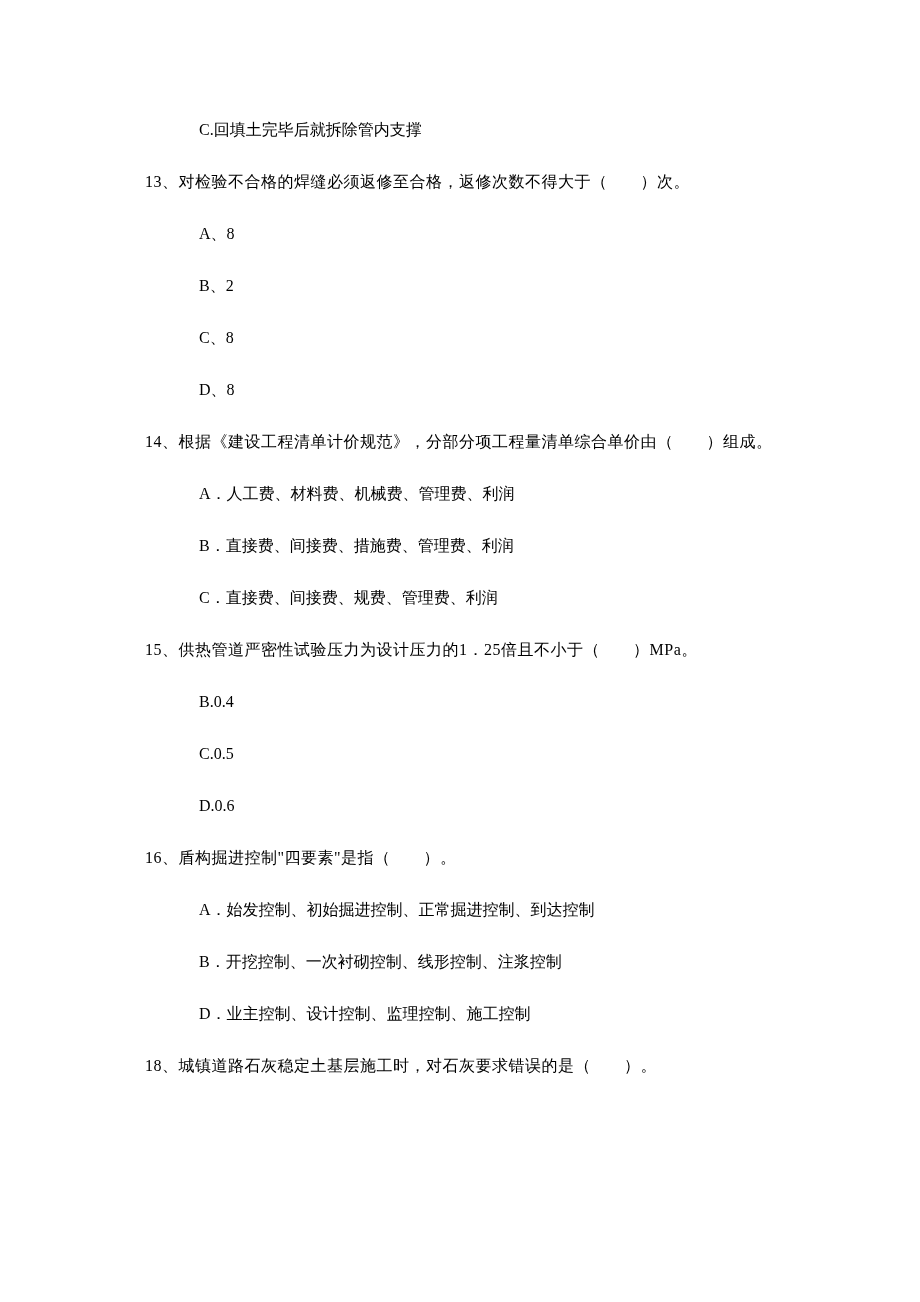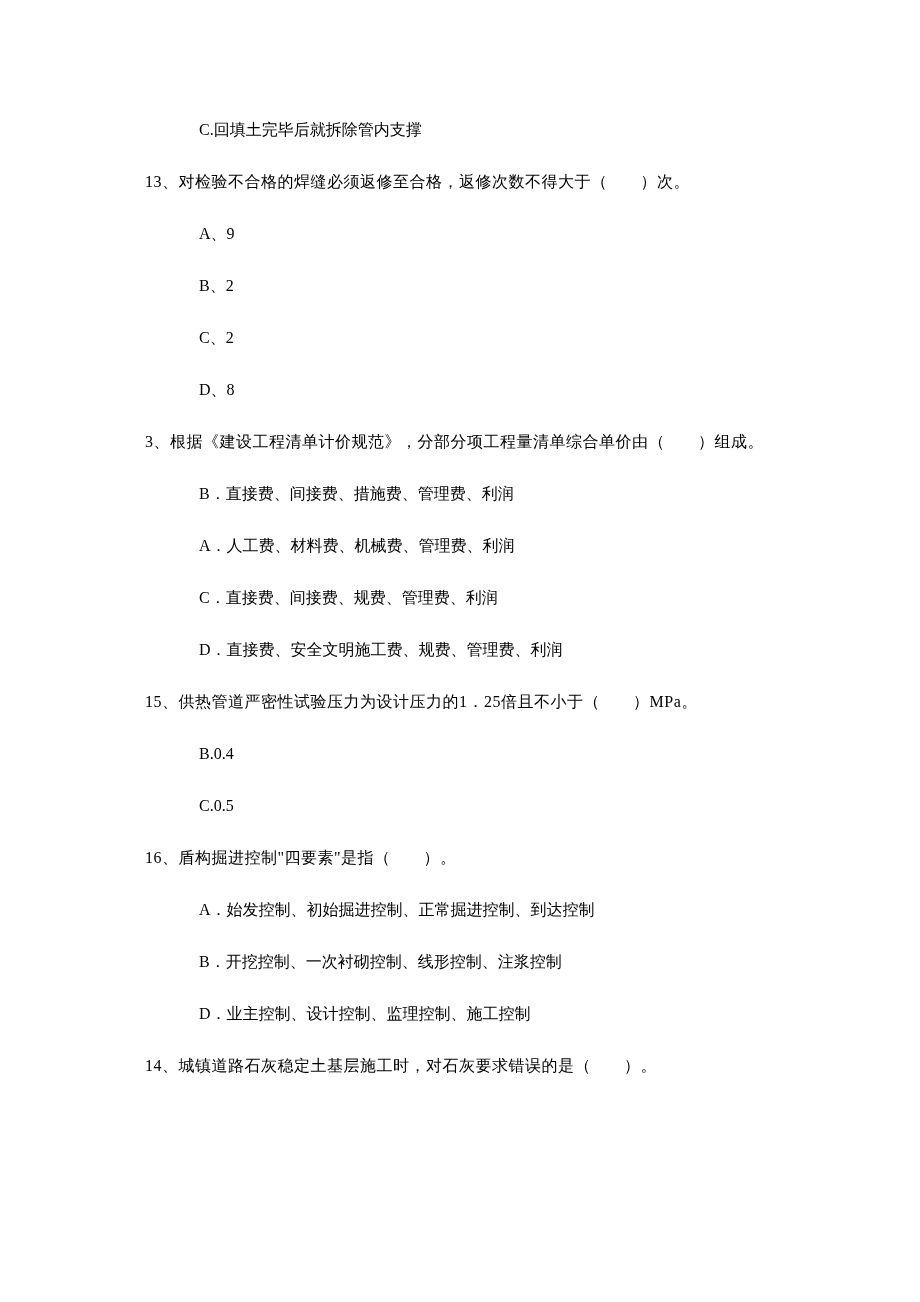--- a/index.html
+++ b/index.html
@@ -43,70 +43,70 @@
   <div class="content">
 
     <div class="option-line">
       <span>C.回填土完毕后就拆除管内支撑</span>
     </div>
 
     <div class="question-line">
       <span>13、对检验不合格的焊缝必须返修至合格，返修次数不得大于（　　）次。</span>
     </div>
     <div class="option-line">
-      <span>A、9</span>
+      <span>A、8</span>
     </div>
     <div class="option-line">
       <span>B、2</span>
     </div>
     <div class="option-line">
-      <span>C、2</span>
+      <span>C、8</span>
     </div>
     <div class="option-line">
       <span>D、8</span>
     </div>
 
     <div class="question-line">
-      <span>3、根据《建设工程清单计价规范》，分部分项工程量清单综合单价由（　　）组成。</span>
+      <span>14、根据《建设工程清单计价规范》，分部分项工程量清单综合单价由（　　）组成。</span>
+    </div>
+    <div class="option-line">
+      <span>A．人工费、材料费、机械费、管理费、利润</span>
     </div>
     <div class="option-line">
       <span>B．直接费、间接费、措施费、管理费、利润</span>
     </div>
     <div class="option-line">
-      <span>A．人工费、材料费、机械费、管理费、利润</span>
-    </div>
-    <div class="option-line">
       <span>C．直接费、间接费、规费、管理费、利润</span>
-    </div>
-    <div class="option-line">
-      <span>D．直接费、安全文明施工费、规费、管理费、利润</span>
     </div>
 
     <div class="question-line">
       <span>15、供热管道严密性试验压力为设计压力的1．25倍且不小于（　　）MPa。</span>
     </div>
     <div class="option-line">
       <span>B.0.4</span>
     </div>
     <div class="option-line">
       <span>C.0.5</span>
+    </div>
+    <div class="option-line">
+      <span>D.0.6</span>
     </div>
 
     <div class="question-line">
       <span>16、盾构掘进控制"四要素"是指（　　）。</span>
     </div>
     <div class="option-line">
       <span>A．始发控制、初始掘进控制、正常掘进控制、到达控制</span>
     </div>
     <div class="option-line">
       <span>B．开挖控制、一次衬砌控制、线形控制、注浆控制</span>
     </div>
     <div class="option-line">
       <span>D．业主控制、设计控制、监理控制、施工控制</span>
     </div>
 
     <div class="question-line">
-      <span>14、城镇道路石灰稳定土基层施工时，对石灰要求错误的是（　　）。</span>
+      <span>18、城镇道路石灰稳定土基层施工时，对石灰要求错误的是（　　）。</span>
     </div>
 
   </div>
 
 </div>
 
 </body></html>

